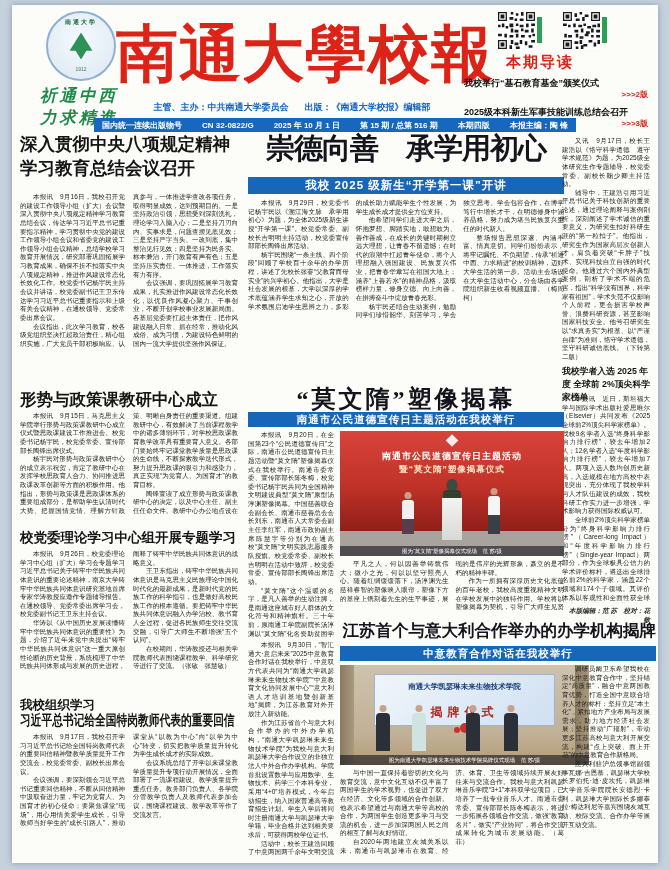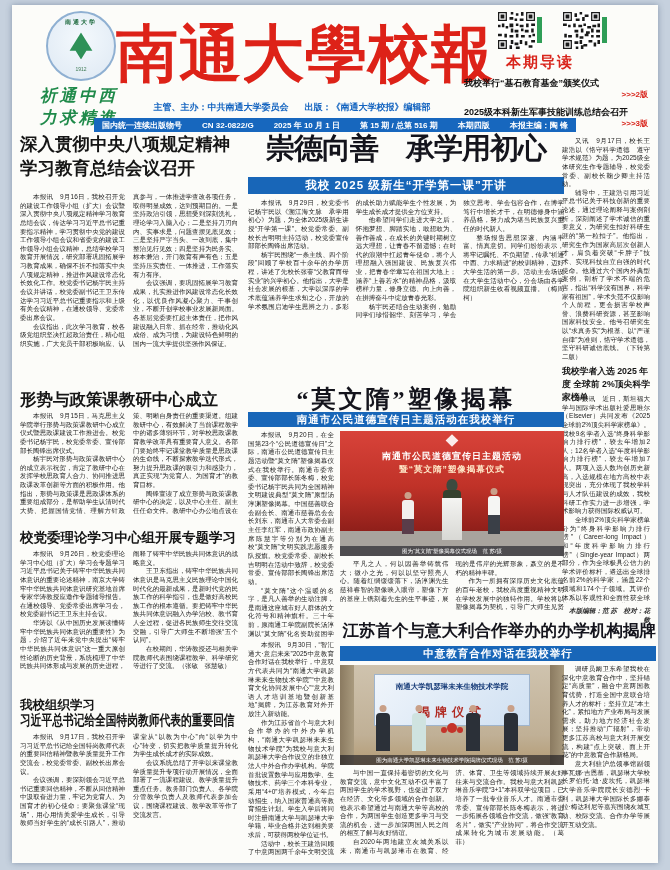--- a/index.html
+++ b/index.html
@@ -97,21 +97,21 @@
   .photo-caption{position:absolute;left:0;bottom:0;width:100%;background:rgba(18,18,26,.6);
       color:#fff;font-size:5.5px;line-height:8px;padding:1px 3px;box-sizing:border-box;text-align:center;}
   .body-mo2{left:328px;top:555px;width:224px;height:58px;column-count:2;column-gap:7px;}
 
   
   .hl-italy{left:328px;top:615px;width:316px;text-align:right;font-size:16.5px;white-space:nowrap;
       font-family:"Liberation Serif",serif;font-weight:900;color:#14141c;}
   .bar-italy{left:328px;top:641px;width:316px;height:15px;font-size:10.5px;}
   .col1-italy{left:236px;top:636px;width:86px;height:216px;}
   .photo-italy{left:328px;top:660px;width:224px;height:100px;overflow:hidden;
-      background:linear-gradient(180deg,#cfc3ae 0%,#c0b096 70%,#b39b74 100%);}
+      background:linear-gradient(180deg,#cfc3ae 0%,#c0b096 70%,#b39b74 100%);padding-left:25px;}
   .it-sidecol{position:absolute;top:0;width:14px;height:100%;background:linear-gradient(90deg,#8a7a60,#a99a7e);}
   .it-screen{position:absolute;left:34px;right:34px;top:9px;height:50px;border:1px solid #9fb4cc;
       background:linear-gradient(135deg,#f0f5fb,#cfe0f2);}
   .it-line1{margin-top:7px;text-align:center;color:#1a3e7a;font-size:7.5px;font-weight:bold;}
   .it-line2{margin-top:12px;text-align:center;color:#b02a22;font-size:12px;font-weight:bold;letter-spacing:5px;}
   .it-bow{position:absolute;left:50%;top:58px;width:10px;height:10px;transform:translateX(-50%);
       border-radius:50%;background:#c4332a;box-shadow:-8px 2px 0 -2px #c4332a,8px 2px 0 -2px #c4332a;}
   .it-p{position:absolute;bottom:14px;width:14px;height:38px;border-radius:4px 4px 0 0;background:#2b3038;}
   .it-p .head{position:absolute;left:50%;top:-8px;width:7px;height:7px;transform:translateX(-50%);
       border-radius:50%;background:#c9a088;}

